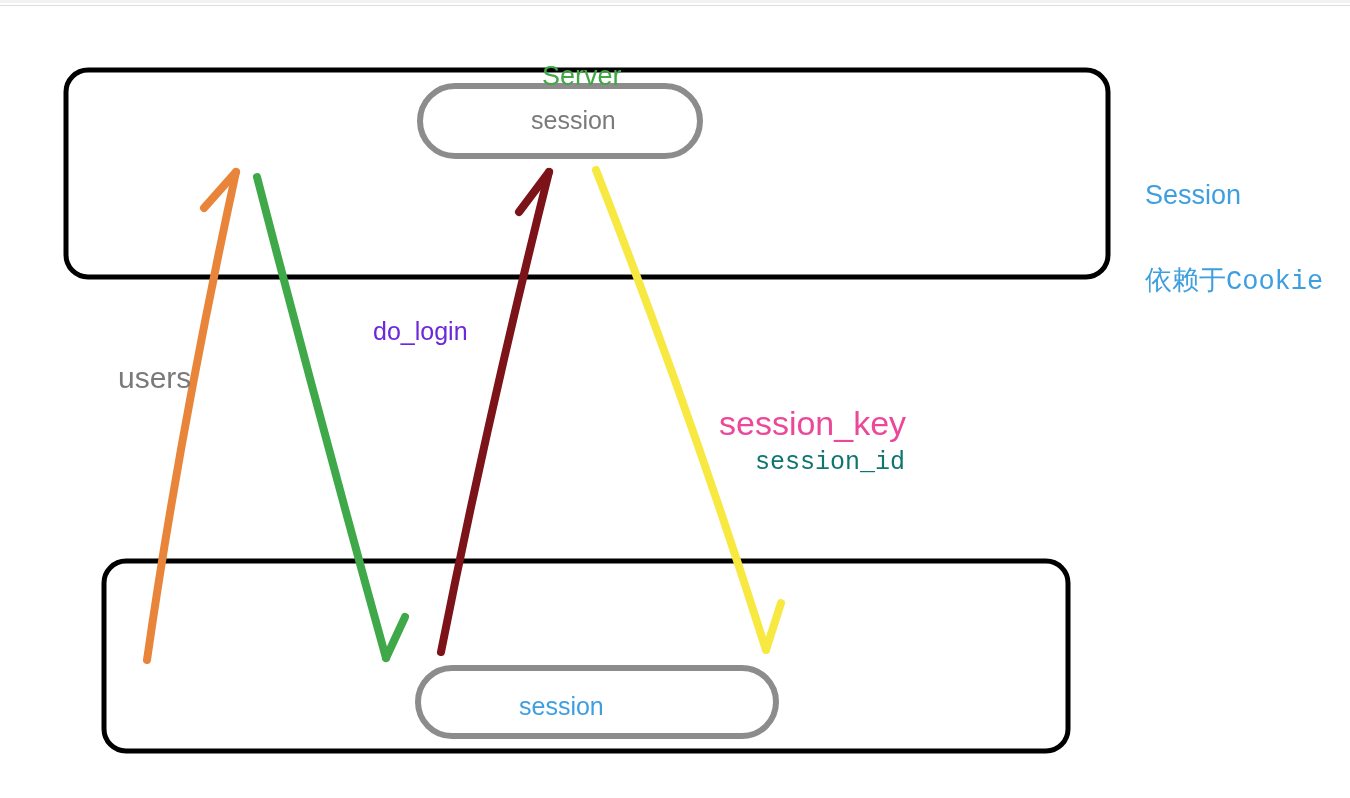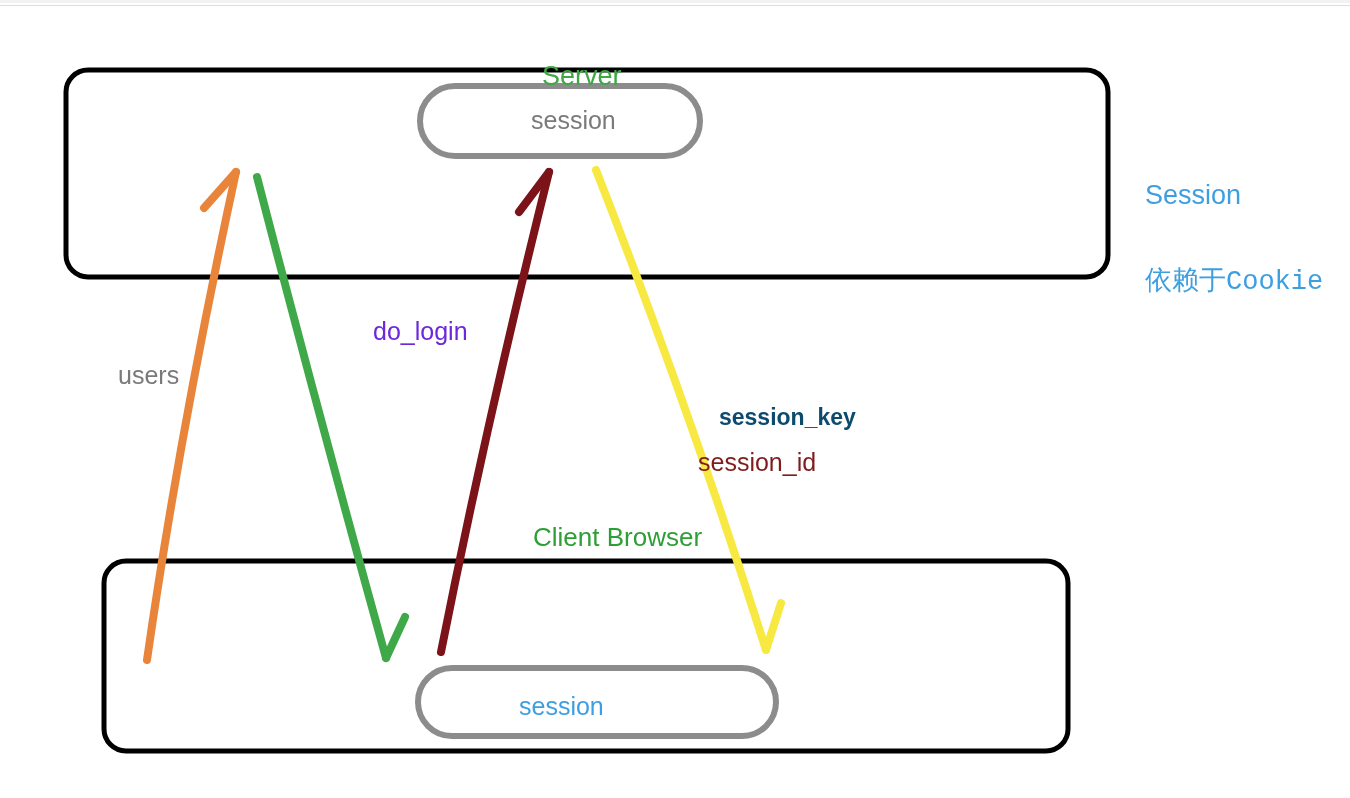--- a/index.html
+++ b/index.html
@@ -68,21 +68,21 @@
     top: 108px;
   }
   .lbl-cookie-box {
     color: #3E9FE0;
     font-size: 25px;
     left: 519px;
     top: 694px;
   }
   .lbl-users {
     color: #7a7a7a;
-    font-size: 25px;
+    font-size: 30px;
     left: 118px;
     top: 363px;
   }
   .lbl-dologin {
     color: #6d28d9;
     font-size: 25px;
     left: 373px;
     top: 319px;
   }
   .lbl-session {
@@ -92,31 +92,31 @@
     top: 182px;
   }
   .lbl-depends {
     color: #3E9FE0;
     font-size: 27px;
     left: 1145px;
     top: 269px;
     font-family: Liberation Mono, monospace;
   }
   .lbl-session-key {
-    color: #0c4a6e;
-    font-size: 23px;
+    color: #ec4899;
+    font-size: 34px;
     left: 719px;
     top: 406px;
-    font-weight: bold;
   }
   .lbl-session-id {
-    color: #7f1d1d;
+    color: #0f766e;
     font-size: 25px;
-    left: 698px;
+    left: 755px;
     top: 450px;
+    font-family: Liberation Mono, monospace;
   }
 </style>
 </head>
 <body>
 
 <div id="canvas">
 
   <div class="topbar">
     <div class="topbar-inner"></div>
   </div>
@@ -161,17 +161,16 @@
   <div class="lbl lbl-dologin">do_login</div>
 
   <div class="lbl lbl-session">Session</div>
 
   <div class="lbl lbl-depends">依赖于Cookie</div>
 
   <div class="lbl lbl-session-key">session_key</div>
 
   <div class="lbl lbl-session-id">session_id</div>
 
-  <div class="lbl lbl-client">Client  Browser</div>
 
   <div class="lbl lbl-cookie-box">session</div>
 
 </div>
 
 </body></html>

